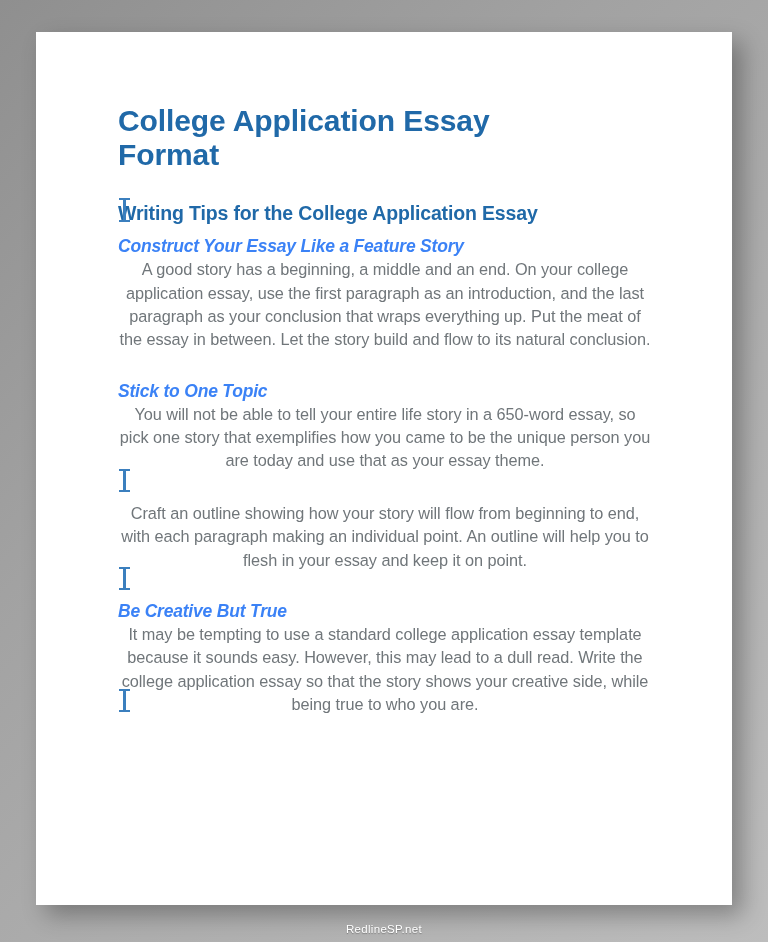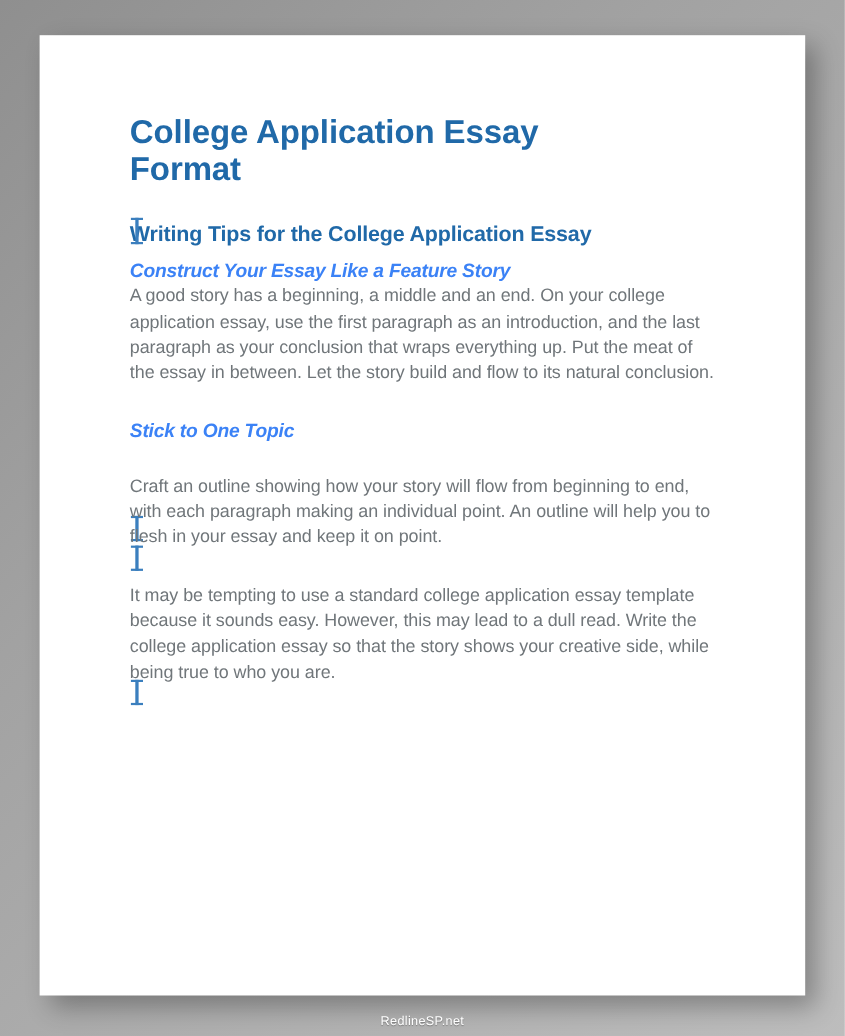--- a/index.html
+++ b/index.html
@@ -78,20 +78,21 @@
   }
 
   .section-text {
     margin: 0;
     color: #70767a;
     font-size: 16.3px;
     line-height: 1.435;
     letter-spacing: -0.05px;
     width: 534px;
     white-space: pre-line;
+    text-align: center;
   }
 
   
   .caret {
     position: absolute;
     width: 11px;
     height: 23px;
     pointer-events: none;
   }
   .caret::before,
@@ -155,33 +156,35 @@
         <span>Writing Tips for the College Application Essay</span>
       </h2>
 
       <div class="section">
         <h3 class="section-heading">Construct Your Essay Like a Feature Story</h3>
         <p class="section-text">A good story has a beginning, a middle and an end. On your college application essay, use the first paragraph as an introduction, and the last paragraph as your conclusion that wraps everything up. Put the meat of the essay in between. Let the story build and flow to its natural conclusion.</p>
       </div>
 
       <div class="section">
         <h3 class="section-heading">Stick to One Topic</h3>
+        <p class="section-text">You will not be able to tell your entire life story in a 650-word essay, so pick one story that exemplifies how you came to be the unique person you are today and use that as your essay theme.</p>
         <span class="caret caret-a">
             <i></i>
           </span>
       </div>
 
       <div class="section">
         <p class="section-text">Craft an outline showing how your story will flow from beginning to end, with each paragraph making an individual point. An outline will help you to flesh in your essay and keep it on point.</p>
         <span class="caret caret-b">
             <i></i>
           </span>
       </div>
 
       <div class="section">
+        <h3 class="section-heading">Be Creative But True</h3>
         <p class="section-text">It may be tempting to use a standard college application essay template because it sounds easy. However, this may lead to a dull read. Write the college application essay so that the story shows your creative side, while being true to who you are.</p>
         <span class="caret caret-c">
             <i></i>
           </span>
       </div>
 
       <div class="section">
       </div>
 
     </div>

